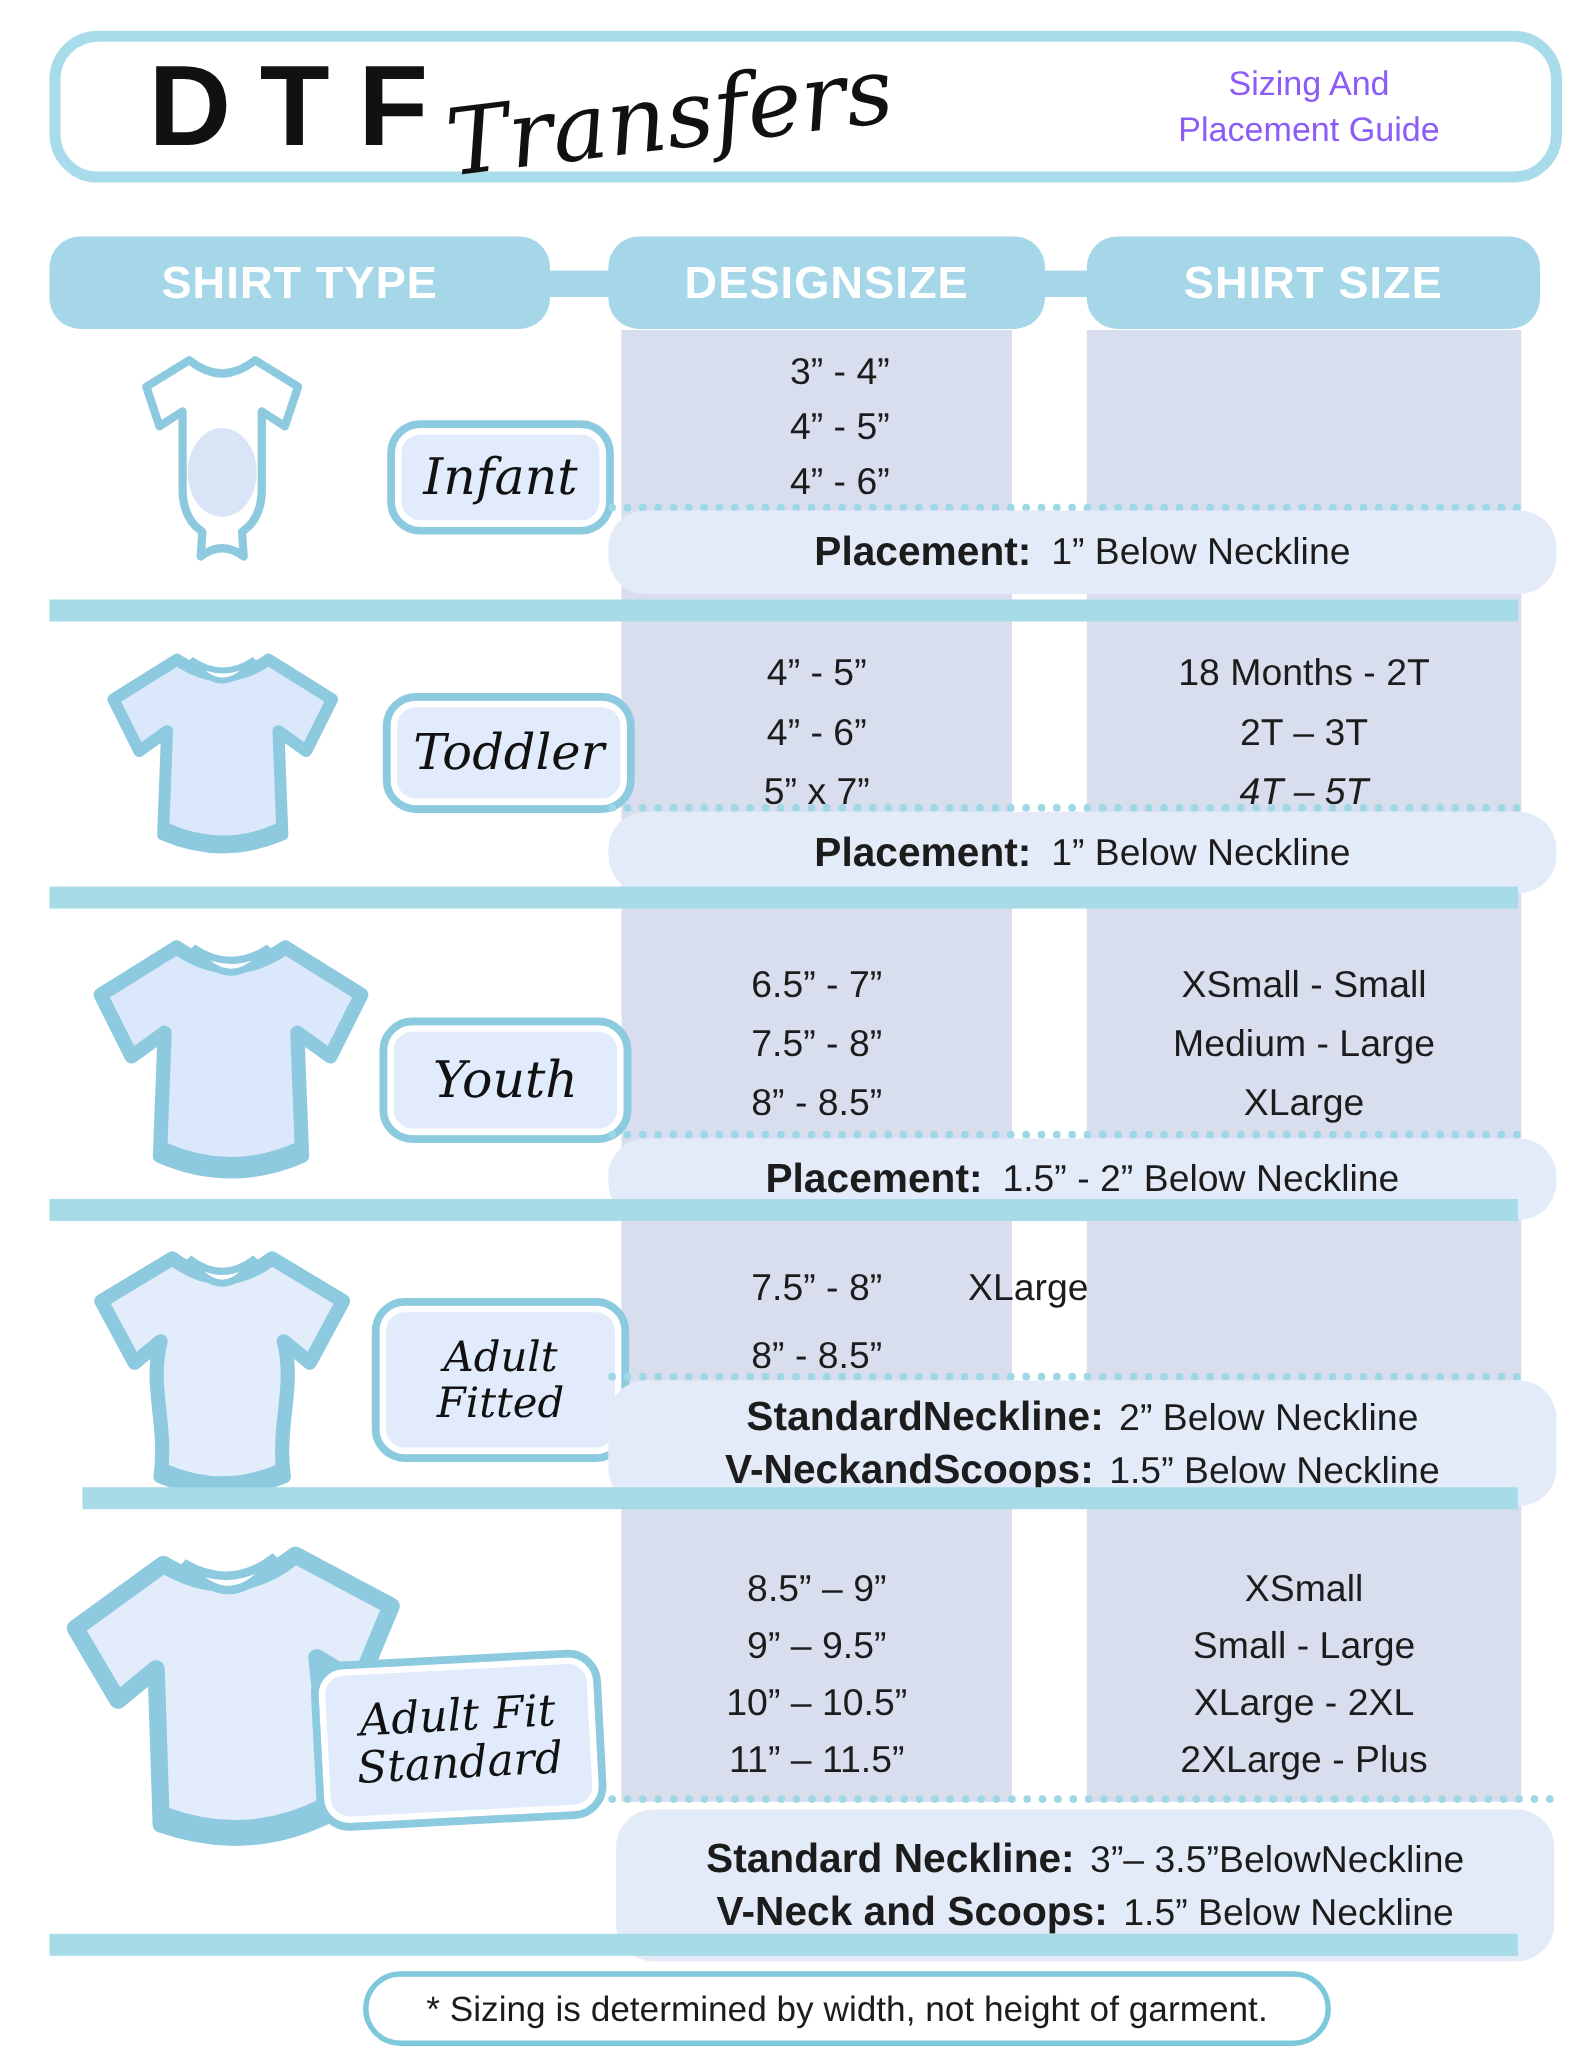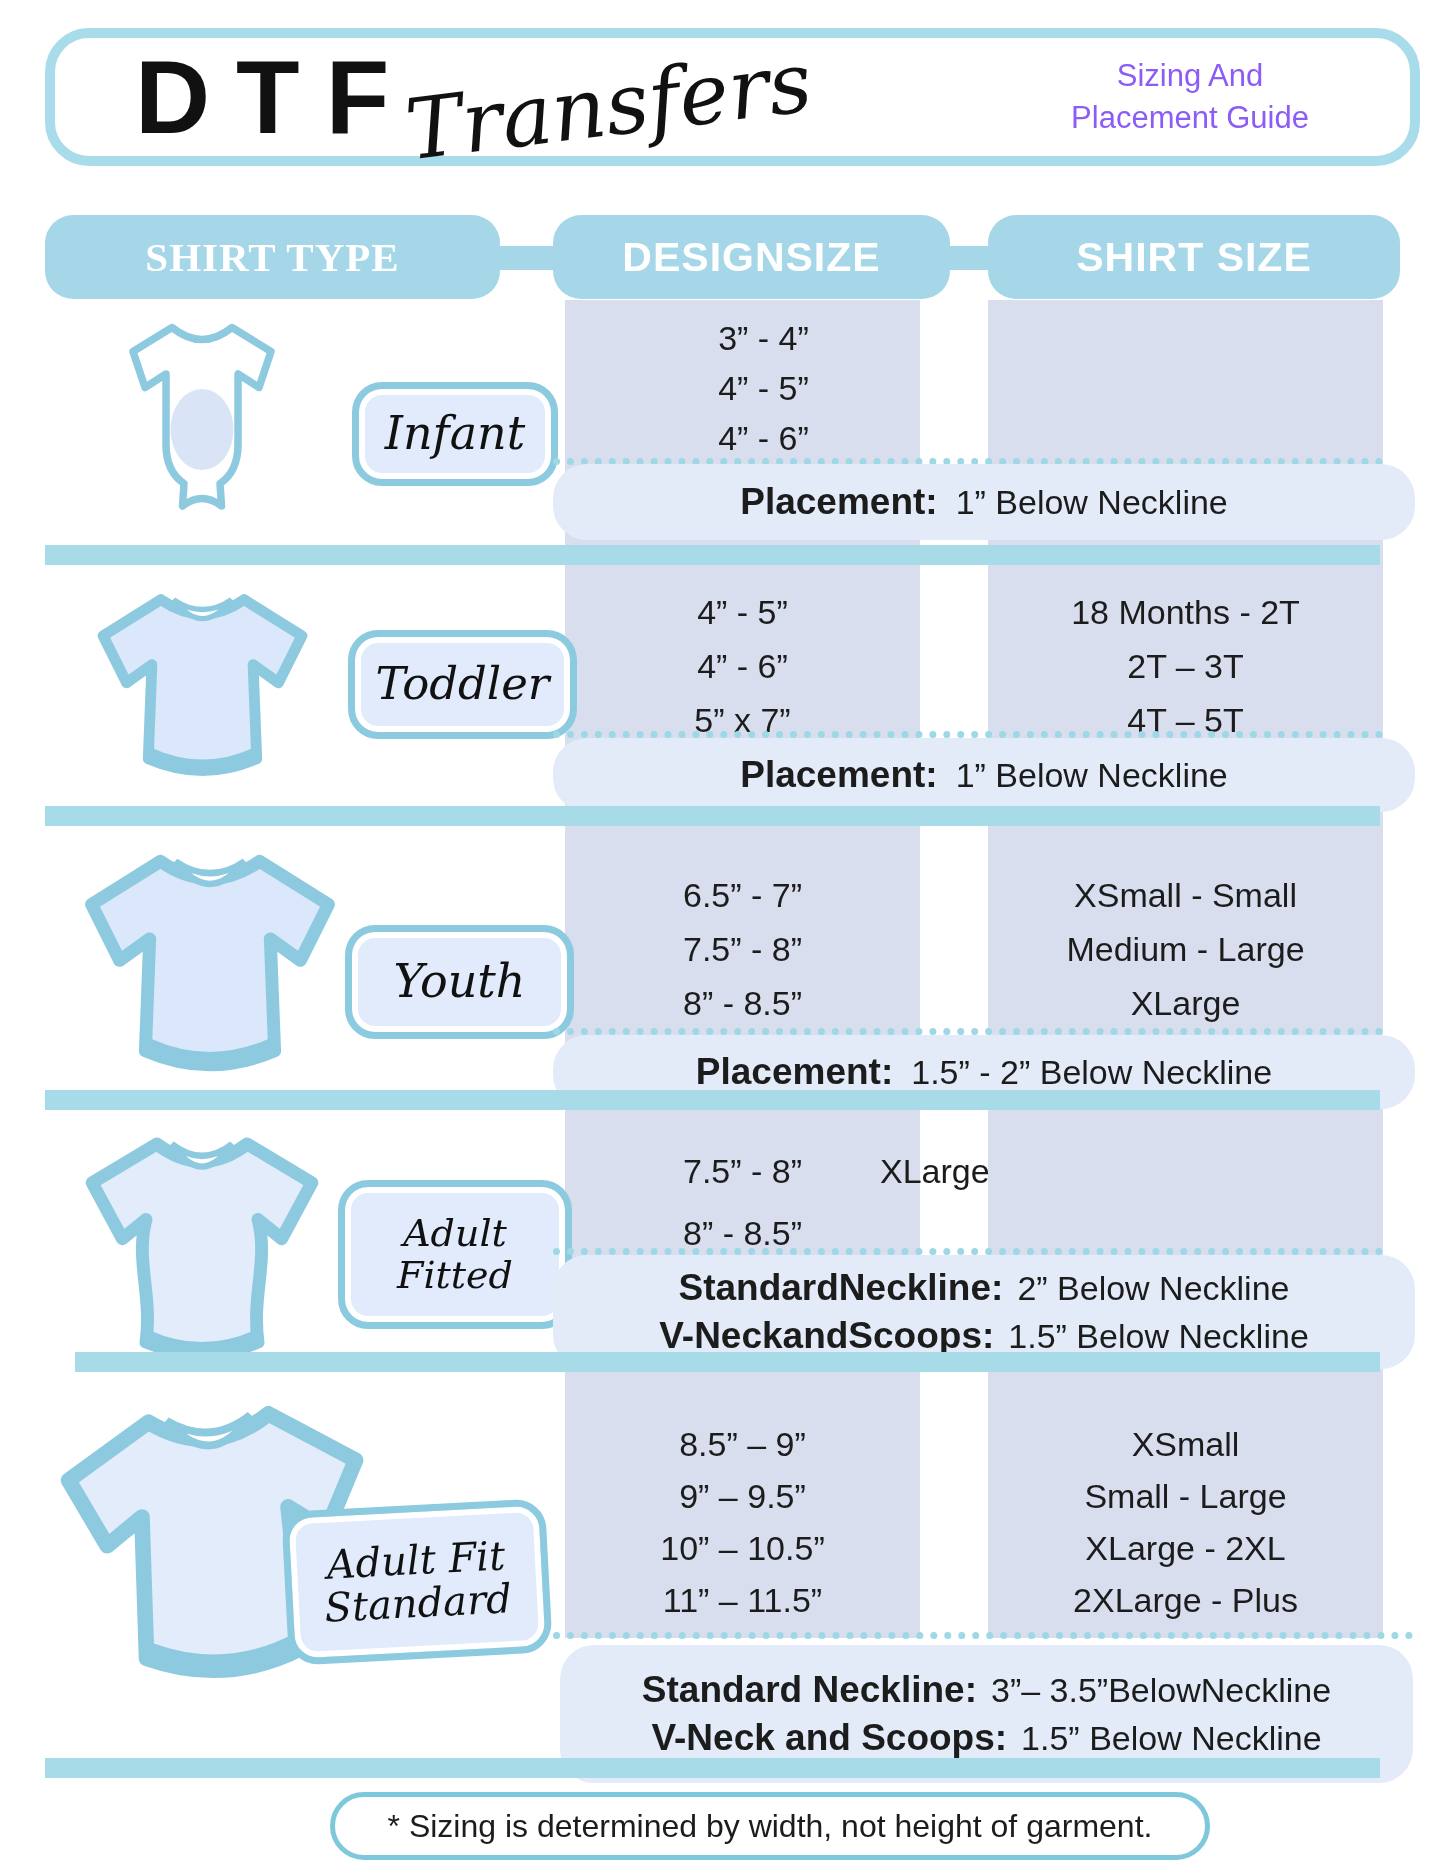--- a/index.html
+++ b/index.html
@@ -62,21 +62,21 @@
     <div style="width:420px;margin-left:70px;">
       <span class="dtf">DTF</span>
     </div>
     <div class="script hdr-script">Transfers</div>
     <div class="hdr-sub" style="margin-left:auto;margin-right:40px;width:340px;">
       <div>Sizing And</div>
       <div>Placement Guide</div>
     </div>
   </div>
 
-  <div class="abs pillhdr" style="left:45px;top:215px;width:455px;height:84px;font-family:Liberation Serif, serif;">SHIRT TYPE</div>
+  <div class="abs pillhdr" style="left:45px;top:215px;width:455px;height:84px;">SHIRT TYPE</div>
   <div class="abs connector" style="left:498px;top:246px;width:58px;height:24px;"></div>
   <div class="abs pillhdr" style="left:553px;top:215px;width:397px;height:84px;">DESIGNSIZE</div>
   <div class="abs connector" style="left:948px;top:246px;width:42px;height:24px;"></div>
   <div class="abs pillhdr" style="left:988px;top:215px;width:412px;height:84px;">SHIRT SIZE</div>
 
   <div class="abs strip" style="left:565px;top:300px;width:355px;height:1338px;"></div>
   <div class="abs strip" style="left:988px;top:300px;width:395px;height:1338px;"></div>
 
   <div class="abs" style="left:112px;top:312px;width:180px;height:232px;">
     <svg width="180" height="232" viewBox="0 0 120 150">
@@ -110,21 +110,21 @@
     <span>Toddler</span>
   </div>
   <div class="abs sizes center" style="left:565px;top:585px;width:355px;">
     <div style="height:54px;">4” - 5”</div>
     <div style="height:54px;">4” - 6”</div>
     <div style="height:54px;">5” x 7”</div>
   </div>
   <div class="abs sizes center" style="left:988px;top:585px;width:395px;">
     <div style="height:54px;">18 Months - 2T</div>
     <div style="height:54px;">2T – 3T</div>
-    <div style="height:54px;">4T – 5T</div>
+    <div style="height:54px;font-style:italic;">4T – 5T</div>
   </div>
   <div class="abs dotted" style="left:553px;top:731px;width:830px;"></div>
   <div class="abs placebox" style="left:553px;top:738px;width:862px;height:74px;">
     <span class="plabel">Placement:</span>
     <span class="pvalue">1” Below Neckline</span>
   </div>
   <div class="abs divider" style="left:45px;top:806px;width:1335px;height:20px;"></div>
 
   <div class="abs" style="left:70px;top:833px;width:280px;height:272px;">
     <svg width="280" height="272" viewBox="0 0 130 120">

